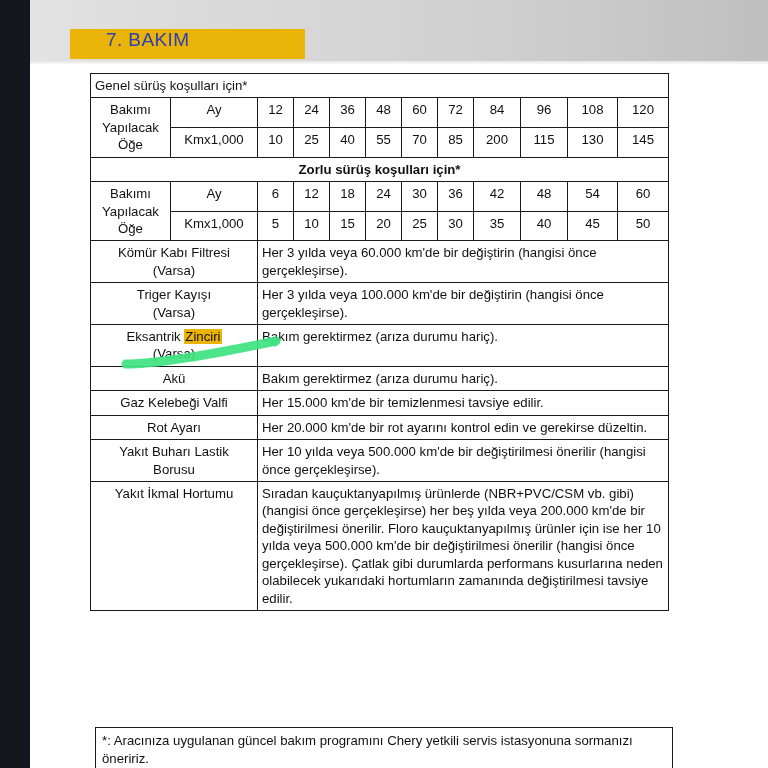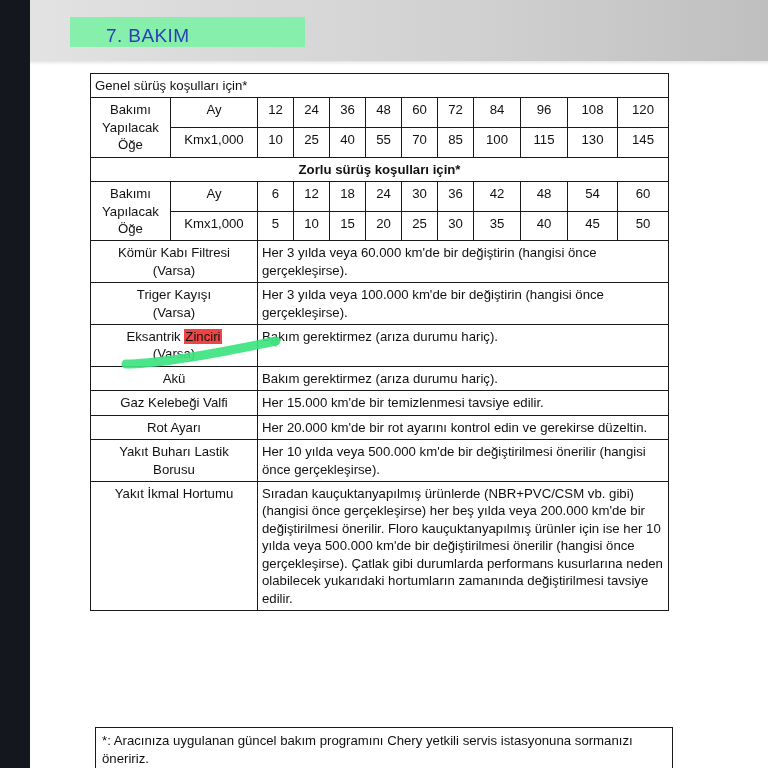--- a/index.html
+++ b/index.html
@@ -46,27 +46,27 @@
     left: 30px; top: 0;
     width: 738px; height: 768px;
     background: #ffffff;
     z-index: 0;
   }
 
   
   #chapter-heading {
     position: absolute;
     left: 70px;
-    top: 17px;
+    top: 29px;
     width: 235px;
     height: 30px;
-    background: #86efac;
+    background: #eab308;
     z-index: 2;
     display: flex;
-    align-items: flex-end;
+    align-items: flex-start;
   }
   #chapter-heading .title {
     font-size: 19px;
     color: #2b40b5;
     letter-spacing: 0.4px;
     margin-left: 36px;
     white-space: nowrap;
   }
 
   
@@ -114,21 +114,21 @@
     text-align: center;
     padding: 4px;
     font-weight: bold;
   }
   td.topnote {
     text-align: left;
     padding: 4px 4px 4px 6px;
   }
 
   .hl-orange {
-    background: #ef4444;
+    background: #eab308;
     padding: 0 1px;
   }
 
   
   #footnote-box {
     position: absolute;
     left: 95px;
     top: 727px;
     width: 578px;
     border: 1.6px solid #1a1a1a;
@@ -202,21 +202,21 @@
         <td class="num">120</td>
       </tr>
       <tr>
         <td class="c">Kmx1,000</td>
         <td class="num">10</td>
         <td class="num">25</td>
         <td class="num">40</td>
         <td class="num">55</td>
         <td class="num">70</td>
         <td class="num">85</td>
-        <td class="num">100</td>
+        <td class="num">200</td>
         <td class="num">115</td>
         <td class="num">130</td>
         <td class="num">145</td>
       </tr>
       <tr>
         <td class="sectiontitle" colspan="12">Zorlu sürüş koşulları için*</td>
       </tr>
       <tr>
         <td class="vhead" rowspan="2">Bakımı Yapılacak Öğe</td>
         <td class="c">Ay</td>

